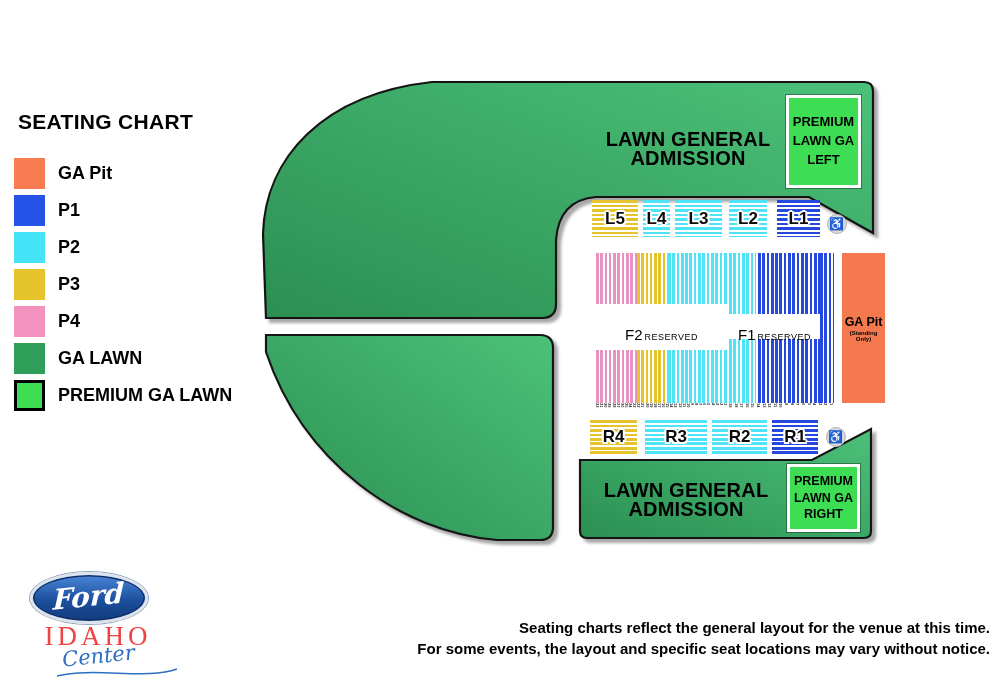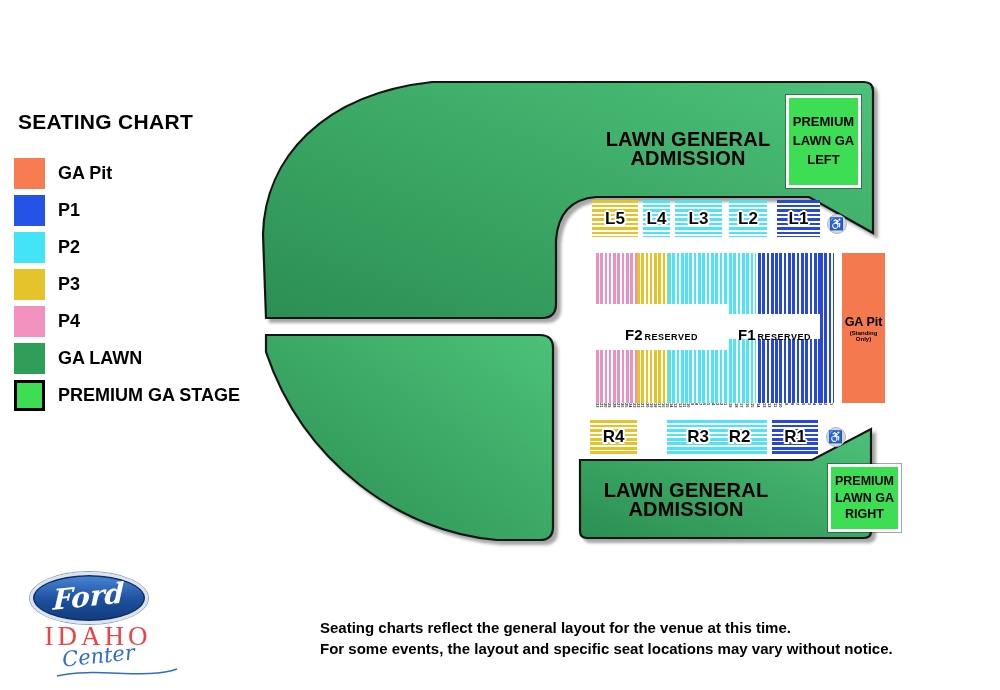--- a/index.html
+++ b/index.html
@@ -21,28 +21,28 @@
   .lawn-path { stroke:#151515; stroke-width:2.2; filter:drop-shadow(4px 4px 1.5px rgba(120,120,120,.65)); }
 
   .lawn-text { font-size:20px; font-weight:800; color:#000; text-align:center; line-height:19px; letter-spacing:.2px; }
   #lawn-text-top { left:588px; top:130px; width:200px; }
   #lawn-text-bottom { left:586px; top:481px; width:200px; }
 
   .premium-box { background:#3EDE54; border:3px solid #fff; outline:1px solid rgba(0,0,0,.35);
     display:flex; align-items:center; justify-content:center; text-align:center;
     font-weight:800; color:#000; }
   #premium-left { left:786px; top:95px; width:75px; height:93px; font-size:13px; line-height:1.45; padding:16px; }
-  #premium-right { left:787px; top:464px; width:73px; height:68px; font-size:12.5px; line-height:1.35; padding:10px;margin-left:41px; }
+  #premium-right { left:787px; top:464px; width:73px; height:68px; font-size:12.5px; line-height:1.35; padding:10px; }
 
   
   .sec { display:flex; align-items:center; justify-content:center; }
   .sec-label { font-size:17px; font-weight:800; color:#0a0a0a;
     text-shadow:-1.5px -1.5px 0 #fff, 1.5px -1.5px 0 #fff, -1.5px 1.5px 0 #fff, 1.5px 1.5px 0 #fff, 0 2px 0 #fff, 0 -2px 0 #fff, 2px 0 0 #fff, -2px 0 0 #fff; }
 
-  .floor-label { display:flex; align-items:baseline; justify-content:center; gap:2px; font-weight:700; color:#000; }
+  .floor-label { display:flex; align-items:baseline; justify-content:center; gap:2px; font-weight:400; color:#000; }
   .floor-label .big { font-size:15px; }
   .floor-label .small { font-size:9px; letter-spacing:.5px;margin-top:12px; }
   #f2-label { left:596px; top:320px; width:131px; }
   #f1-label { left:729px; top:320px; width:91px; }
 
   .ticks { top:403px; height:10px; display:flex; justify-content:space-between; overflow:hidden; }
   .ticks span { writing-mode:vertical-rl; font-size:4px; line-height:3px; color:#222; font-weight:700; }
   #f2-ticks { left:596px; width:131px; }
   #f1-ticks { left:729px; width:104px; }
 
@@ -54,21 +54,21 @@
   #main-stage { left:897px; top:273px; width:70px; height:105px; background:#fff; border:2px solid #4a4a4a;
     display:flex; align-items:center; justify-content:center; }
   #main-stage span { font-size:8px; font-weight:800; color:#000; letter-spacing:.3px; }
 
   .wheelchair { width:20px; height:20px; border-radius:50%; background:#d9d9d9; border:1px solid #b5b5b5;
     display:flex; align-items:center; justify-content:center; font-size:12px; color:#555; }
   #wheelchair-top { left:827px; top:214px; }
   #wheelchair-bottom { left:826px; top:427px; }
 
   
-  #footer { left:320px; top:617px; width:670px; text-align:left; font-weight:800; color:#000;
+  #footer { left:320px; top:617px; width:670px; text-align:right; font-weight:800; color:#000;
     font-size:15px; line-height:1.4; }
 
   
   #ford-oval { left:30px; top:572px; width:118px; height:52px; border-radius:50%;
     background:linear-gradient(180deg,#4a86d6 0%, #1c4f9e 55%, #123b7c 100%);
     border:3px solid #dde3ec; box-shadow:0 0 0 1px #8fa3bd, inset 0 0 0 1.5px #0e2f63;
     display:flex; align-items:center; justify-content:center; }
   #ford-oval span { font-family:"DejaVu Serif", serif; font-style:italic; font-weight:700;
     font-size:28px; color:#fff; transform:rotate(-6deg) skewX(-8deg); margin-top:-3px; }
   #logo-idaho { left:12px; top:621px; width:172px; text-align:center;
@@ -115,21 +115,21 @@
       <div class="legend-row">
         <div class="swatch" style="background: rgb(243, 146, 191);"></div>
         <span class="legend-label">P4</span>
       </div>
       <div class="legend-row">
         <div class="swatch" style="background: rgb(47, 158, 88);"></div>
         <span class="legend-label">GA LAWN</span>
       </div>
       <div class="legend-row">
         <div class="swatch outlined" style="background: rgb(62, 222, 84);"></div>
-        <span class="legend-label">PREMIUM GA STAGE</span>
+        <span class="legend-label">PREMIUM GA LAWN</span>
       </div>
     </div>
 
   <div id="lawn-text-top" class="abs lawn-text">LAWN GENERAL ADMISSION</div>
   <div id="lawn-text-bottom" class="abs lawn-text">LAWN GENERAL ADMISSION</div>
   <div id="premium-left" class="abs premium-box">
     <span>PREMIUM LAWN GA LEFT</span>
   </div>
   <div id="premium-right" class="abs premium-box">
     <span>PREMIUM LAWN GA RIGHT</span>
@@ -154,21 +154,21 @@
       </div>
       <div class="abs sec" style="left: 729px; top: 200px; width: 38px; height: 37px; background: repeating-linear-gradient(rgb(79, 227, 247) 0px, rgb(79, 227, 247) 2.7px, rgb(255, 255, 255) 2.7px, rgb(255, 255, 255) 4.5px);">
         <span class="sec-label">L2</span>
       </div>
       <div class="abs sec" style="left: 777px; top: 200px; width: 43px; height: 37px; background: repeating-linear-gradient(rgb(39, 72, 223) 0px, rgb(39, 72, 223) 2.7px, rgb(255, 255, 255) 2.7px, rgb(255, 255, 255) 4.5px);">
         <span class="sec-label">L1</span>
       </div>
       <div class="abs sec" style="left: 590px; top: 420px; width: 47px; height: 34px; background: repeating-linear-gradient(rgb(228, 195, 43) 0px, rgb(228, 195, 43) 2.7px, rgb(255, 255, 255) 2.7px, rgb(255, 255, 255) 4.5px);">
         <span class="sec-label">R4</span>
       </div>
-      <div class="abs sec" style="left: 667px; top: 420px; width: 62px; height: 34px; background: repeating-linear-gradient(rgb(79, 227, 247) 0px, rgb(79, 227, 247) 2.7px, rgb(255, 255, 255) 2.7px, rgb(255, 255, 255) 4.5px);">
+      <div class="abs sec" style="left: 645px; top: 420px; width: 62px; height: 34px; background: repeating-linear-gradient(rgb(79, 227, 247) 0px, rgb(79, 227, 247) 2.7px, rgb(255, 255, 255) 2.7px, rgb(255, 255, 255) 4.5px);">
         <span class="sec-label">R3</span>
       </div>
       <div class="abs sec" style="left: 712px; top: 420px; width: 55px; height: 34px; background: repeating-linear-gradient(rgb(79, 227, 247) 0px, rgb(79, 227, 247) 2.7px, rgb(255, 255, 255) 2.7px, rgb(255, 255, 255) 4.5px);">
         <span class="sec-label">R2</span>
       </div>
       <div class="abs sec" style="left: 772px; top: 420px; width: 46px; height: 34px; background: repeating-linear-gradient(rgb(39, 72, 223) 0px, rgb(39, 72, 223) 2.7px, rgb(255, 255, 255) 2.7px, rgb(255, 255, 255) 4.5px);">
         <span class="sec-label">R1</span>
       </div>
       <div class="abs sec" style="left: 596px; top: 253px; width: 41px; height: 51px; background: repeating-linear-gradient(to right, rgb(232, 146, 194) 0px, rgb(232, 146, 194) 2.6px, rgb(255, 255, 255) 2.6px, rgb(255, 255, 255) 4.3px);"></div>
       <div class="abs sec" style="left: 596px; top: 350px; width: 41px; height: 53px; background: repeating-linear-gradient(to right, rgb(232, 146, 194) 0px, rgb(232, 146, 194) 2.6px, rgb(255, 255, 255) 2.6px, rgb(255, 255, 255) 4.3px);"></div>

